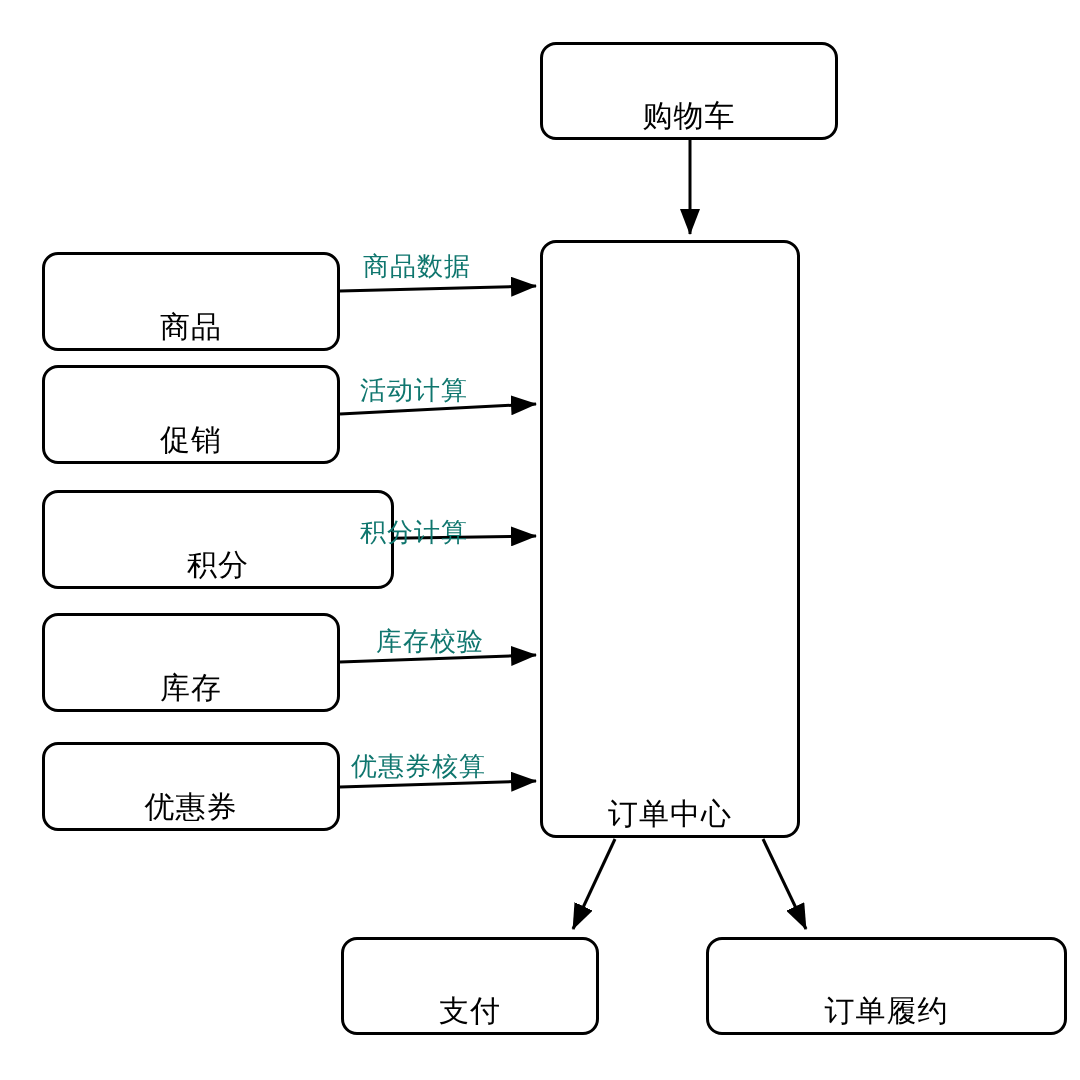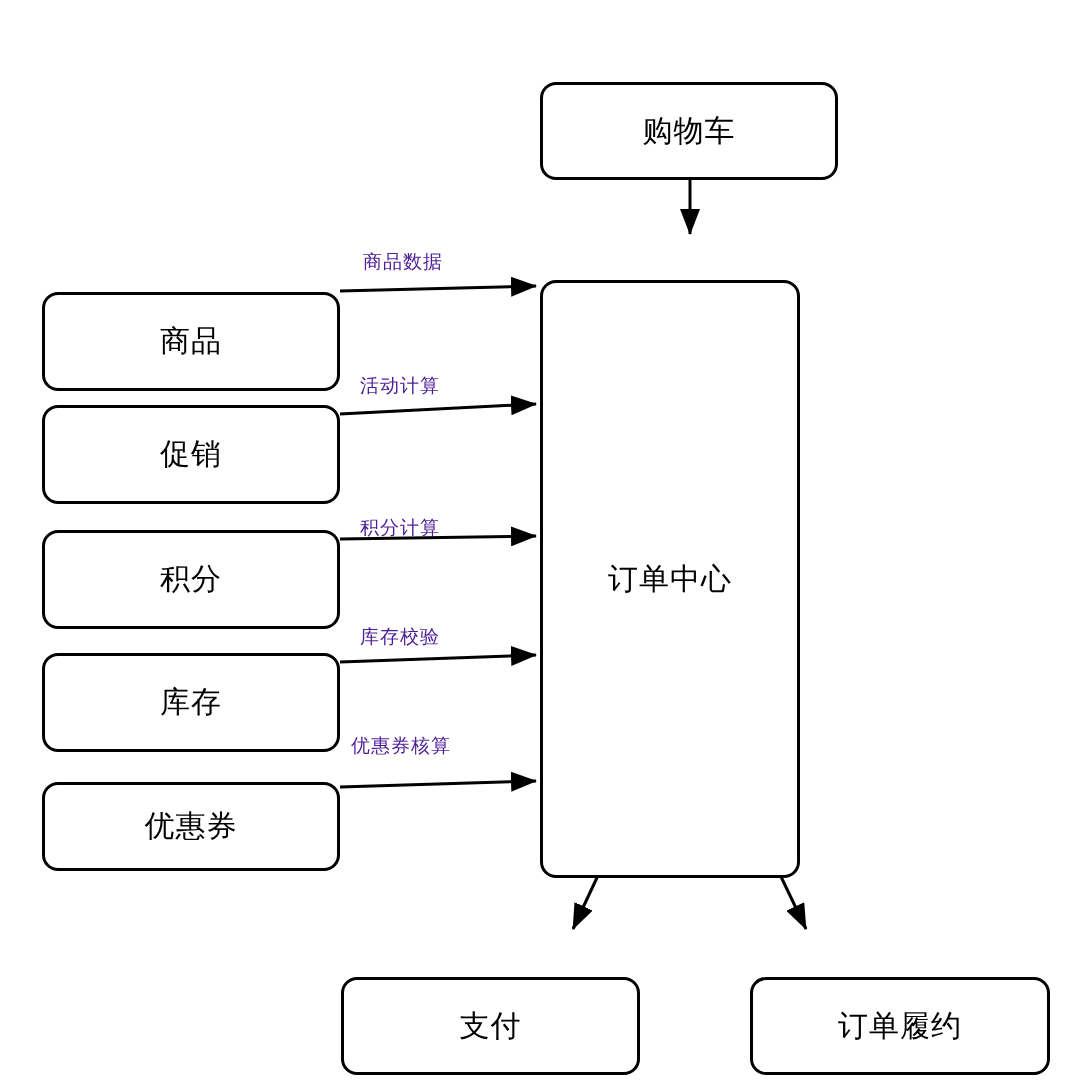--- a/index.html
+++ b/index.html
@@ -17,31 +17,30 @@
   .edges{
     position:absolute;left:0;top:0;width:1080px;height:1080px;
   }
   .node{
     position:absolute;
     box-sizing:border-box;
     background:#ffffff;
     border:3px solid #000000;
     border-radius:16px;
     display:flex;
-    align-items:center;
+    align-items:flex-end;
     justify-content:center;
     font-size:30px;
     color:#000000;
     letter-spacing:1px;
-    margin-top:40px;
   }
   .edge-label{
     position:absolute;
-    font-size:19px;
-    color:#4c1d95;
+    font-size:26px;
+    color:#0f766e;
     white-space:nowrap;
     letter-spacing:1px;
   }
 </style>
 </head>
 <body>
 
 <div class="canvas">
 
   <svg class="edges" width="1080" height="1080" viewBox="0 0 1080 1080">
@@ -69,39 +68,39 @@
   </div>
 
   <div class="node" style="left:42px;top:252px;width:298px;height:99px">
     <span>商品</span>
   </div>
 
   <div class="node" style="left:42px;top:365px;width:298px;height:99px">
     <span>促销</span>
   </div>
 
-  <div class="node" style="left:42px;top:490px;width:298px;height:99px">
+  <div class="node" style="left:42px;top:490px;width:352px;height:99px">
     <span>积分</span>
   </div>
 
   <div class="node" style="left:42px;top:613px;width:298px;height:99px">
     <span>库存</span>
   </div>
 
   <div class="node" style="left:42px;top:742px;width:298px;height:89px">
     <span>优惠券</span>
   </div>
 
-  <div class="node" style="left:341px;top:937px;width:299px;height:98px">
+  <div class="node" style="left:341px;top:937px;width:258px;height:98px">
     <span>支付</span>
   </div>
 
-  <div class="node" style="left:750px;top:937px;width:300px;height:98px">
+  <div class="node" style="left:706px;top:937px;width:361px;height:98px">
     <span>订单履约</span>
   </div>
 
   <div class="edge-label" style="left:363px;top:249px">商品数据</div>
   <div class="edge-label" style="left:360px;top:373px">活动计算</div>
   <div class="edge-label" style="left:360px;top:515px">积分计算</div>
-  <div class="edge-label" style="left:360px;top:624px">库存校验</div>
-  <div class="edge-label" style="left:351px;top:733px">优惠券核算</div>
+  <div class="edge-label" style="left:376px;top:624px">库存校验</div>
+  <div class="edge-label" style="left:351px;top:749px">优惠券核算</div>
 
 </div>
 
 </body></html>

